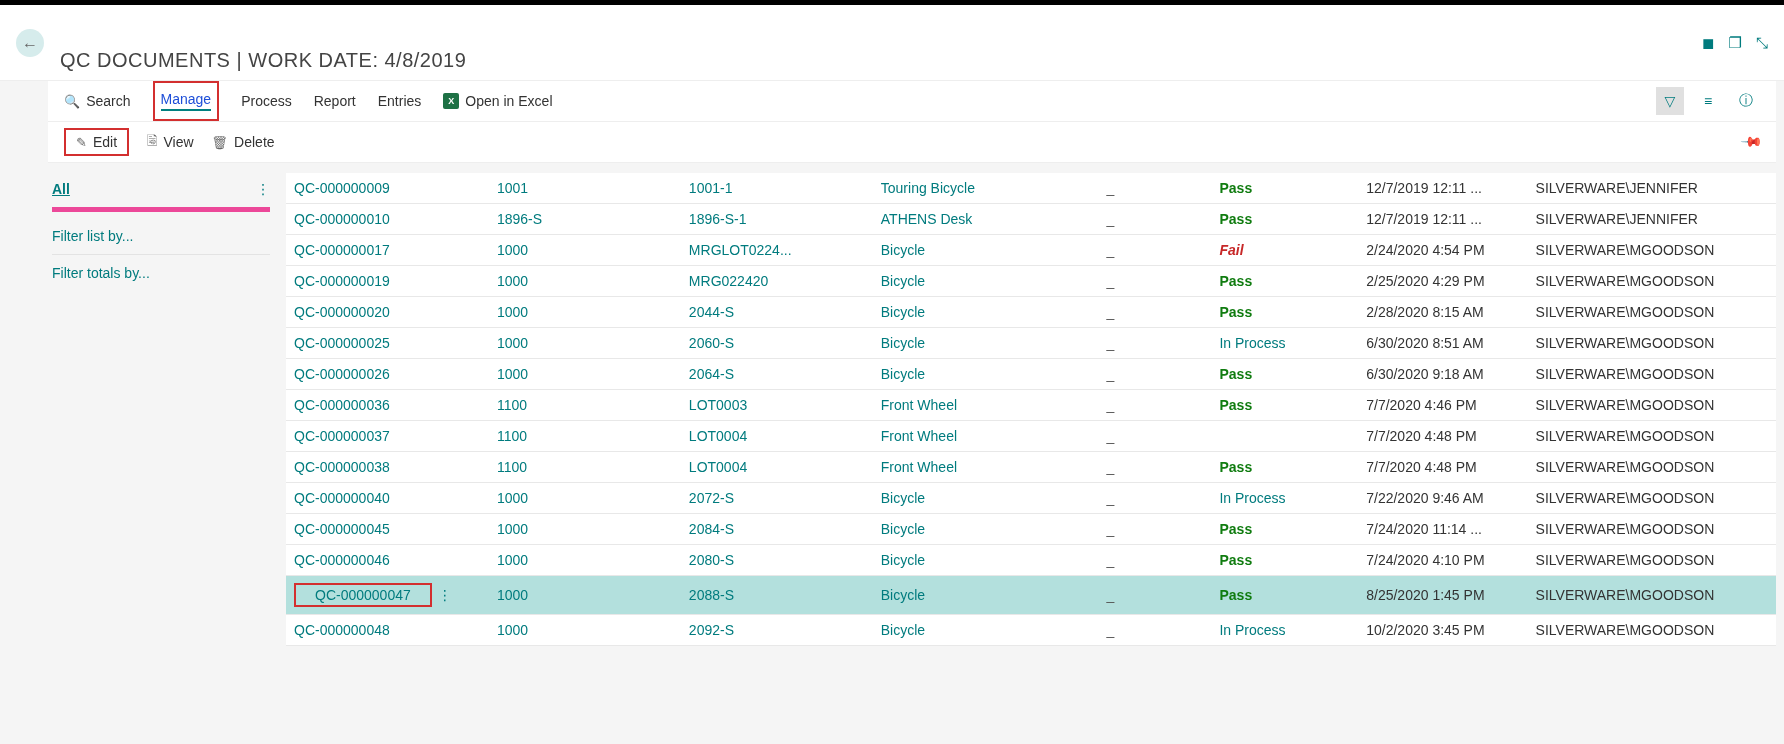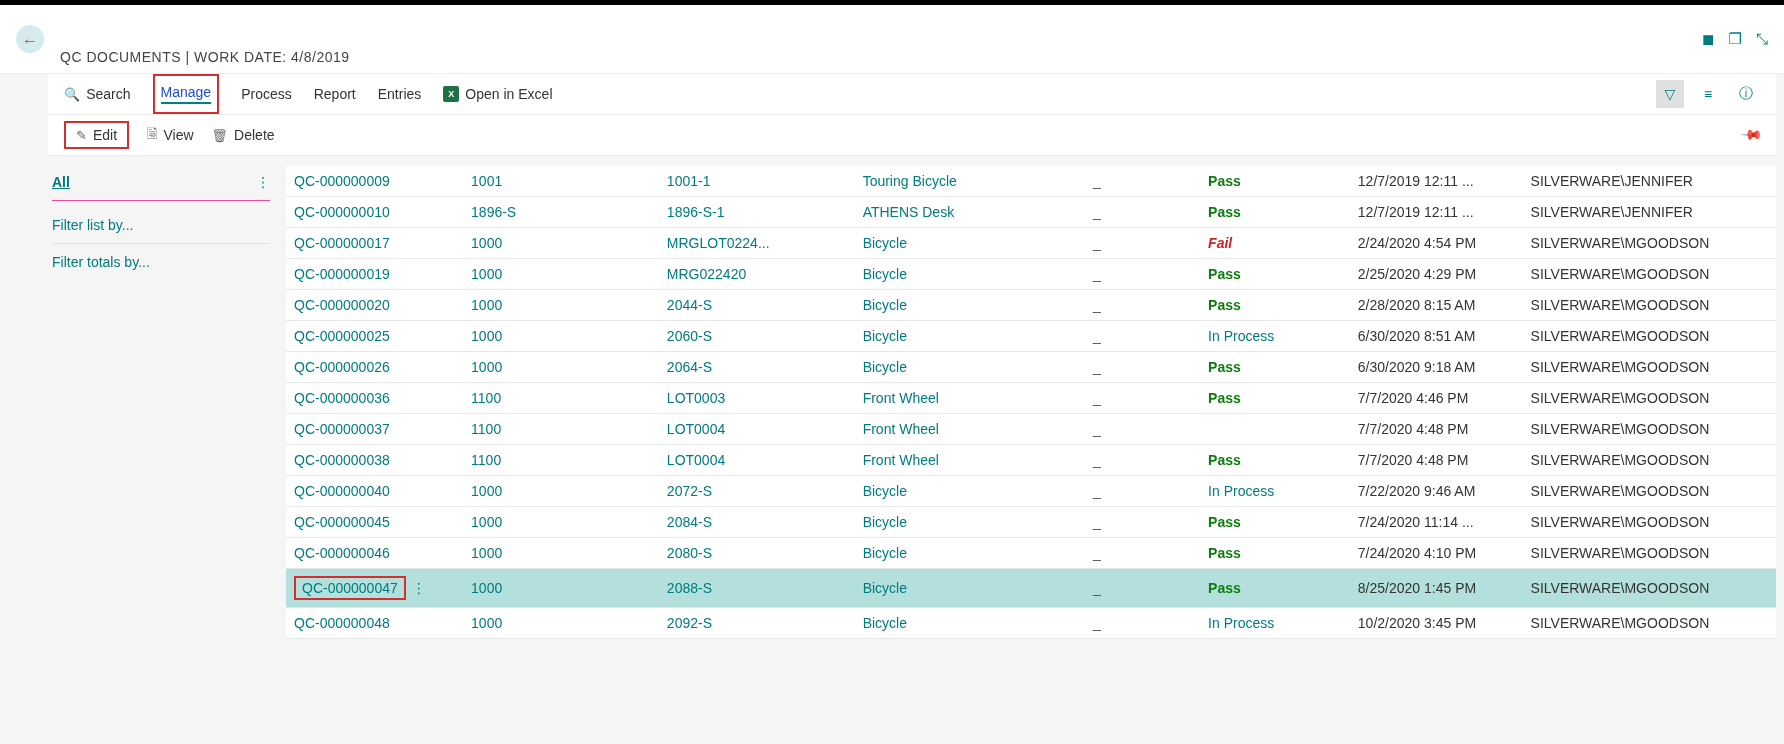--- a/index.html
+++ b/index.html
@@ -14,21 +14,21 @@
   .header {
     display:flex; align-items:center; justify-content:space-between;
     padding:8px 16px; background:#fff; border-bottom:1px solid #eee;
   }
   .header-left { display:flex; align-items:center; gap:16px; }
   .back-circle {
     width:28px; height:28px; border-radius:50%; background:#d6ecec;
     display:flex; align-items:center; justify-content:center; cursor:pointer;
   }
   .back-arrow { font-size:16px; color:#666; }
-  .page-title { color:#444; font-size:14px; letter-spacing:0.5px;margin-top:36px; }
+  .page-title { color:#444; font-size:20px; letter-spacing:0.5px;margin-top:36px; }
   .header-right { display:flex; gap:14px; align-items:center; }
   .header-icon { color:#007b7e; cursor:pointer; font-size:15px; }
 
   .ribbon {
     display:flex; align-items:center; justify-content:space-between;
     background:#fff; padding:0 16px; border-bottom:1px solid #eee;
     margin-left:48px; margin-right:8px;
   }
   .ribbon-left { display:flex; align-items:center; gap:22px; height:40px; }
   .ribbon-item {
@@ -61,21 +61,21 @@
   .subribbon-left { display:flex; gap:18px; }
   .sub-item { display:flex; align-items:center; gap:6px; cursor:pointer; color:#333;}
   .sub-item .sicon { color:#666; font-size:13px;}
   .sub-item.edit-boxed { border:2px solid #d32f2f; padding:4px 10px;}
   .pin-icon { color:#007b7e; cursor:pointer; font-size:14px; transform:rotate(45deg);}
 
   .content { display:flex; padding:10px 8px 20px 48px; gap:8px;}
   .filter-pane { width:230px; padding:8px 8px 8px 4px;}
   .filter-all {
     display:flex; justify-content:space-between; align-items:flex-start;
-    border-bottom:1px solid #ec4899; padding-bottom:10px; margin-bottom:6px;
+    border-bottom:5px solid #ec4899; padding-bottom:10px; margin-bottom:6px;
   }
   .filter-all a { color:#007b7e; font-weight:600; text-decoration:underline;}
   .dots { color:#007b7e; cursor:pointer; font-size:14px;}
   .filter-link {
     display:block; color:#007b7e; padding:10px 0; border-bottom:1px solid #e3e3e3;
     cursor:pointer;
   }
   .filter-link:last-child { border-bottom:none; }
 
   .table-wrap { flex:1; background:transparent;}
@@ -86,21 +86,21 @@
   .col-doc { width:150px;}
   .col-item { width:170px;}
   .col-lot { width:170px;}
   .col-desc { width:200px;}
   .col-blank { width:100px;}
   .col-status { width:130px;}
   .col-date { width:150px;}
   .col-user { width:220px;}
   .link { color:#007b7e; cursor:pointer;}
   .doc-cell { display:flex; align-items:center; gap:6px;}
-  .doc-box { border:2px solid #d32f2f; padding:2px 6px; display:inline-block;}
+  .doc-box { border:2px solid #d32f2f; padding:2px 19px; display:inline-block;}
   .rowdots { color:#007b7e; cursor:pointer; font-size:14px; padding-right:6px; visibility:hidden;}
   tr.selected .rowdots { visibility:visible;}
   .dash { color:#555;}
   .status-pass { color:#107c10; font-weight:600;}
   .status-fail { color:#c72828; font-style:italic; font-weight:600;}
   .status-inproc { color:#007b7e;}
 </style>
 </head>
 <body>
 

